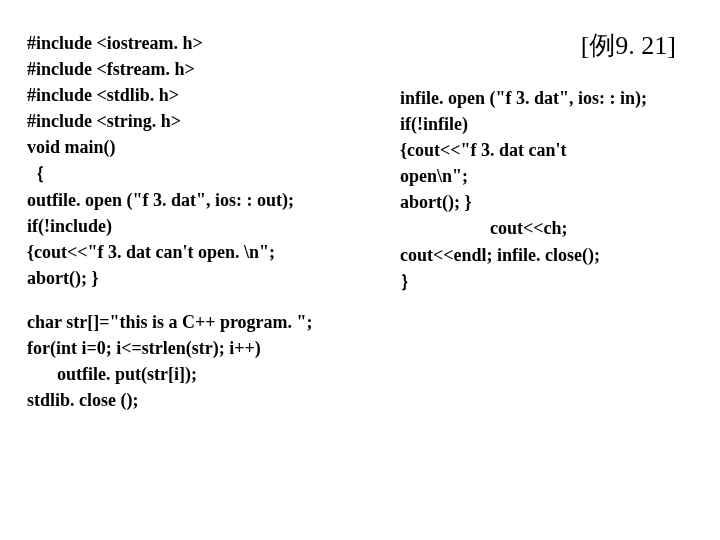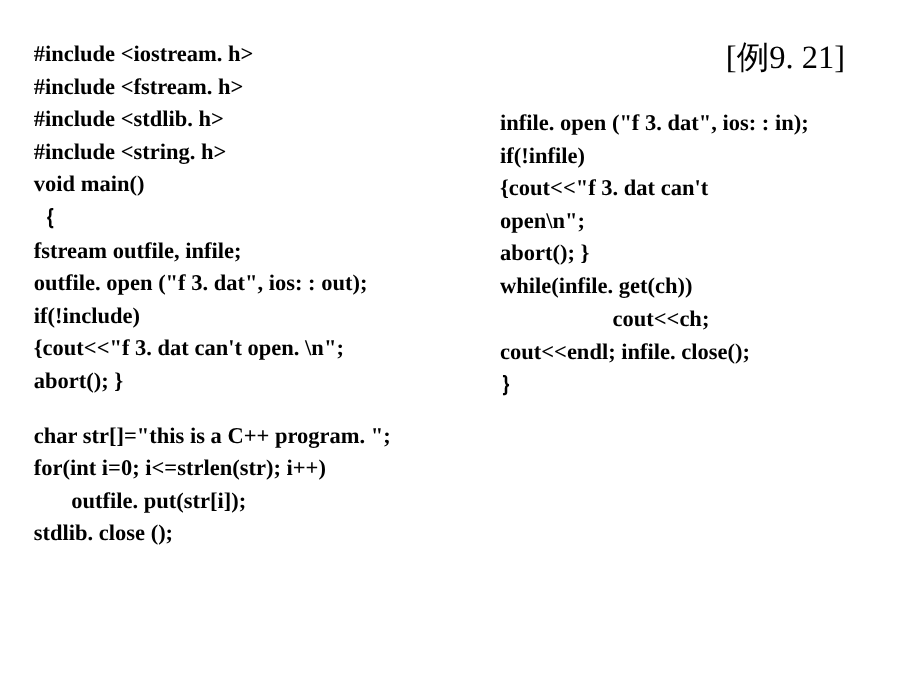--- a/index.html
+++ b/index.html
@@ -50,35 +50,33 @@
 
 <div class="title">[例9. 21]</div>
 
 <div class="col-left">
   <div>#include &lt;iostream. h&gt;</div>
   <div>#include &lt;fstream. h&gt;</div>
   <div>#include &lt;stdlib. h&gt;</div>
   <div>#include &lt;string. h&gt;</div>
   <div>void main()</div>
   <div>｛</div>
-  <div>fstream outfile, infile;</div>
   <div>outfile. open ("f 3. dat", ios: : out);</div>
   <div>if(!include)</div>
   <div>{cout&lt;&lt;"f 3. dat can't open. \n";</div>
   <div>abort(); }</div>
   <div class="gap"></div>
   <div>char str[]="this is a C++ program. ";</div>
   <div>for(int i=0; i&lt;=strlen(str); i++)</div>
   <div class="indent">outfile. put(str[i]);</div>
   <div>stdlib. close ();</div>
 </div>
 
 <div class="col-right">
   <div>infile. open ("f 3. dat", ios: : in);</div>
   <div>if(!infile)</div>
   <div>{cout&lt;&lt;"f 3. dat can't</div>
   <div>open\n";</div>
   <div>abort(); }</div>
-  <div>while(infile. get(ch))</div>
   <div style="padding-left:90px;">cout&lt;&lt;ch;</div>
   <div>cout&lt;&lt;endl; infile. close();</div>
   <div>｝</div>
 </div>
 
 </body></html>

